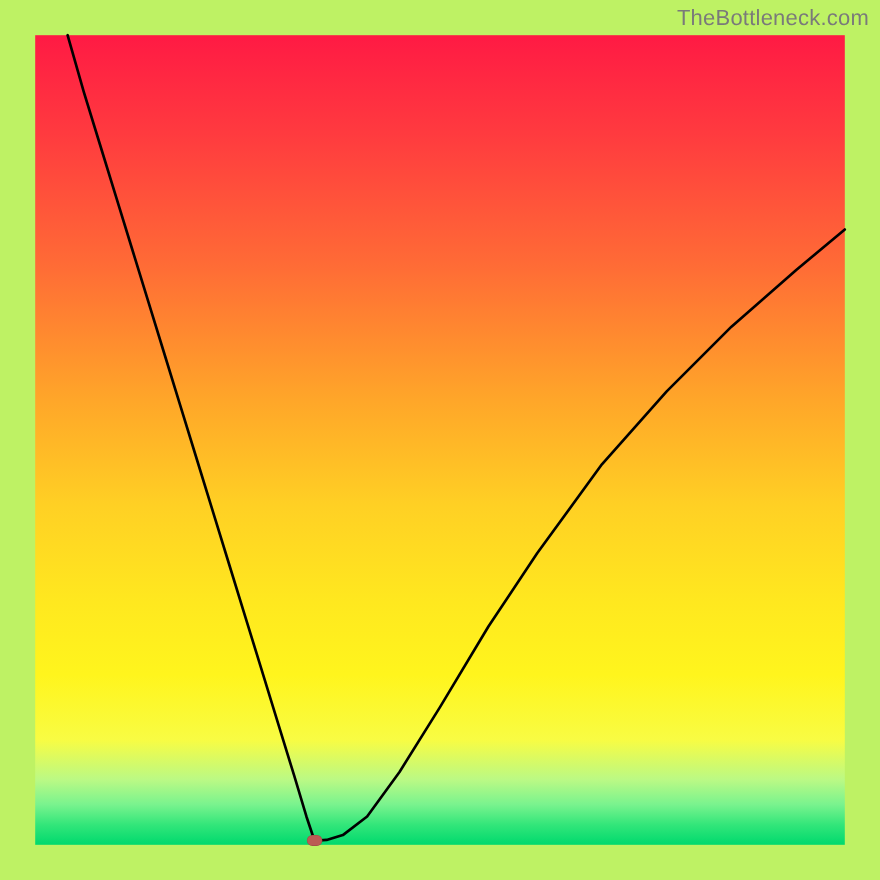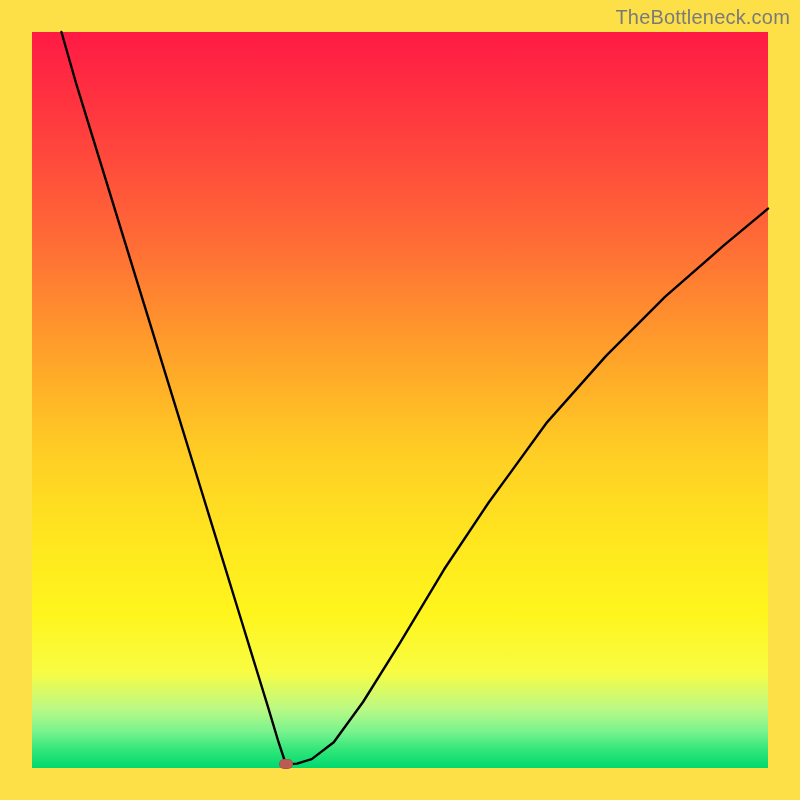--- a/index.html
+++ b/index.html
@@ -8,21 +8,21 @@
     width: 800px;
     height: 800px;
     background: #000;
     font-family: Arial, Helvetica, sans-serif;
     overflow: hidden;
   }
   .stage {
     position: relative;
     width: 800px;
     height: 800px;
-    background: #fde047;
+    background: #bef264;
   }
   .plot-area {
     position: absolute;
     left: 32px;
     top: 32px;
     width: 736px;
     height: 736px;
     background: linear-gradient(
       to bottom,
       #ff1a44 0%,

